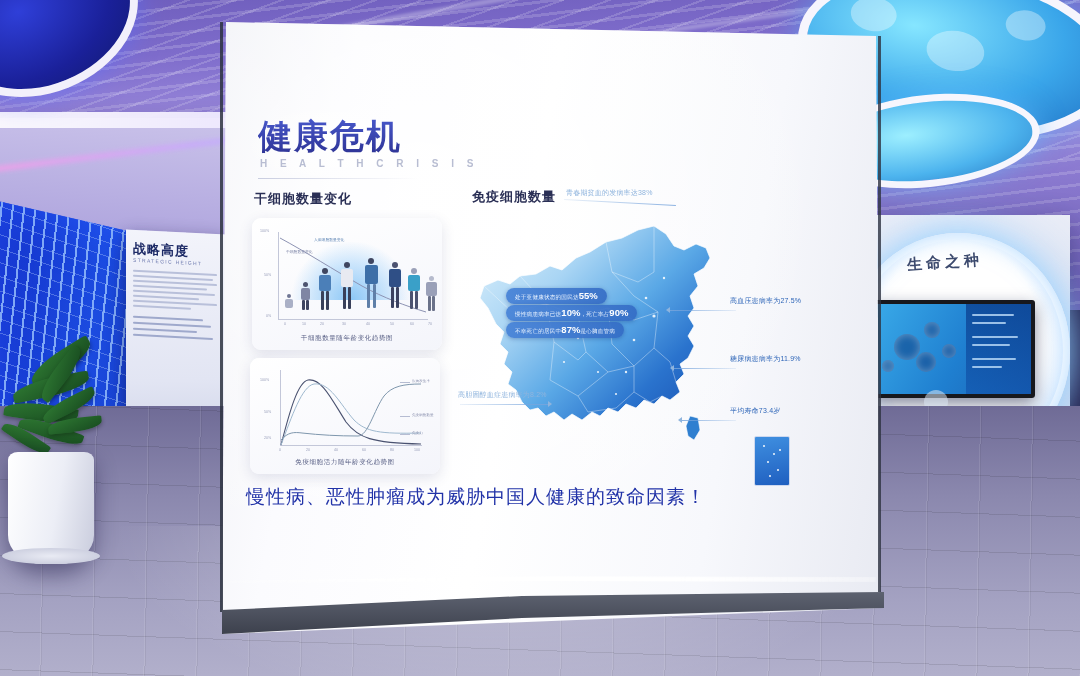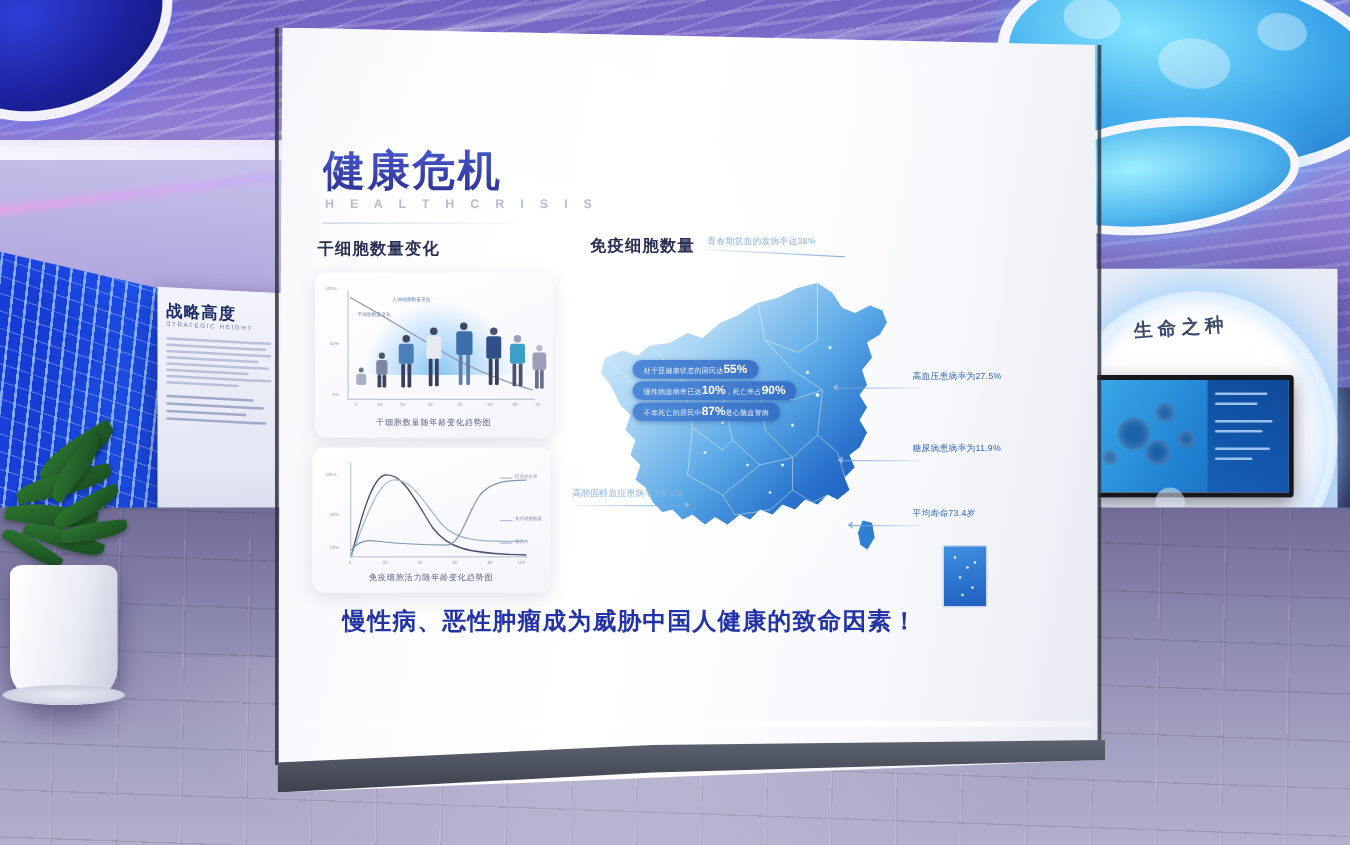--- a/index.html
+++ b/index.html
@@ -162,21 +162,21 @@
     background:linear-gradient(100deg,rgba(70,130,215,.92),rgba(50,105,195,.88));
     color:#eaf3ff;font-size:5.6px;letter-spacing:.2px;box-shadow:0 1px 4px rgba(20,50,120,.35);}
   .pill b{font-size:9.5px;font-weight:700;color:#ffffff;letter-spacing:0;}
 
   .callout{position:absolute;font-size:7px;color:#2f66b8;white-space:nowrap;letter-spacing:.2px;}
   .callout.dim{color:#8fb4dd;}
   .co-line{position:absolute;height:1px;background:linear-gradient(90deg,rgba(120,165,220,.15),rgba(120,165,220,.85));}
   .co-line.rev{background:linear-gradient(270deg,rgba(120,165,220,.15),rgba(120,165,220,.85));}
   .co-arrow{position:absolute;width:0;height:0;border-top:3px solid transparent;border-bottom:3px solid transparent;}
 
-  .headline{position:absolute;left:52px;top:462px;font-size:19px;font-weight:700;letter-spacing:1px;
+  .headline{position:absolute;left:24px;top:462px;font-size:19px;font-weight:400;letter-spacing:1px;
     color:#2233a8;text-shadow:0 1px 1px rgba(255,255,255,.8);white-space:nowrap;}
 </style>
 </head>
 <body>
 
 <div id="scene">
 
   <div class="ceiling">
     <div class="slats"></div>
     <div class="slats2"></div>

